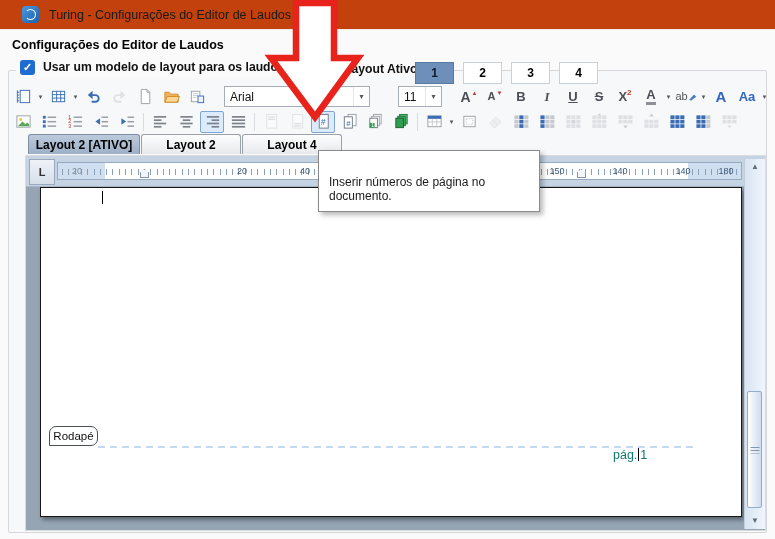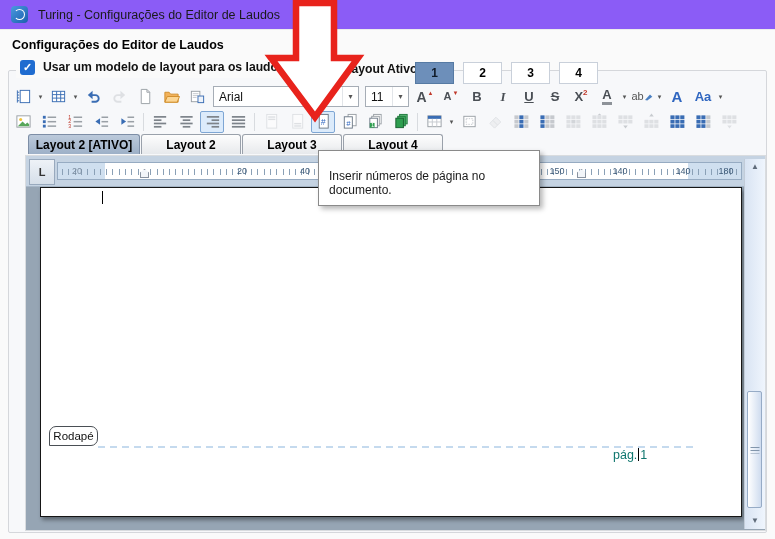--- a/index.html
+++ b/index.html
@@ -1,22 +1,22 @@
 <!DOCTYPE html>
 <html><head>
 <meta charset="utf-8">
 <style>
   html,body{margin:0;padding:0}
   body{width:775px;height:539px;position:relative;overflow:hidden;background:#fafafa;
        font-family:"Liberation Sans",sans-serif;color:#111;-webkit-font-smoothing:antialiased}
   .abs{position:absolute}
 
   
-  .titlebar{left:0;top:0;width:775px;height:30px;background:#8b5cf6;border-bottom:1px solid #ececec;
-            display:flex;align-items:center;padding-left:11px;box-sizing:border-box}
+  .titlebar{left:0;top:0;width:775px;height:30px;background:#c2410c;border-bottom:1px solid #ececec;
+            display:flex;align-items:center;padding-left:22px;box-sizing:border-box}
   .appicon{width:17px;height:17px;border-radius:4px;background:linear-gradient(135deg,#4a9ade,#1b5fae);
            position:relative;flex:0 0 auto}
   .appicon:before{content:"";position:absolute;left:3px;top:3px;width:9px;height:9px;border:1.6px solid #fff;
            border-radius:50%;border-left-color:transparent}
   .wtitle{margin-left:10px;font-size:12.5px;color:#1a1a1a}
 
   .sectiontitle{left:12px;top:38px;font-size:12.5px;font-weight:700;color:#000}
 
   
   .groupbox{left:8px;top:70px;width:757px;height:461px;border:1px solid #d5d7db;background:#f7f8fa;border-radius:2px}
@@ -43,21 +43,21 @@
   .tdrop{width:9px;font-size:7px;color:#555;text-align:center}
   .tsep{width:1px;height:18px;background:#d8dbdf;margin:0 3px}
   .tt{font-size:13px;font-weight:700;color:#4a4f55;line-height:1}
   .ta{font-weight:700;color:#4a4f55;font-size:14px;line-height:1}
   .ta.sm{font-size:11px}
   .tick{font-size:6px;color:#c0392b;margin-left:1px;margin-bottom:8px}
   .fc{border-bottom:3px solid #8d9298;line-height:1.05}
   .sup{color:#c0392b;font-size:8px;font-weight:700;position:relative;top:-4px}
   .ab{font-size:11px;color:#555;font-weight:400;line-height:1}
   .combo{height:21px;background:#fff;border:1px solid #a6adb6;display:flex;align-items:center;
-         box-sizing:border-box;margin:0 3px}
+         box-sizing:border-box;margin:0 14px}
   .combo .cval{flex:1;font-size:12px;padding-left:5px;color:#111;white-space:nowrap;overflow:hidden}
   .combo .carr{width:15px;text-align:center;font-size:8px;color:#555;border-left:1px solid #e2e5e9;line-height:19px}
   .combo.font{width:146px}
   .combo.size{width:44px}
 
   
   .tabs{left:28px;top:134px;display:flex;z-index:3}
   .tab{height:20px;line-height:20px;text-align:center;font-size:12px;font-weight:700;color:#000;
        border:1px solid #9aa1ab;border-bottom:none;border-radius:3px 3px 0 0;margin-right:1px;
        background:linear-gradient(#fdfdfd,#e7e9ec);box-sizing:border-box}
@@ -98,21 +98,21 @@
   .sarr.up{top:1px}.sarr.dn{bottom:1px}
   .sthumb{position:absolute;left:2px;right:3px;top:232px;height:115px;border:1px solid #96abc6;border-radius:2px;
           background:linear-gradient(90deg,#ffffff,#cfdcef)}
   .sgrip{position:absolute;left:50%;top:50%;width:9px;height:7px;transform:translate(-50%,-50%);
          background:repeating-linear-gradient(0deg,#8296ac 0 1px,transparent 1px 3px)}
 
   
   .tooltip{left:318px;top:150px;width:222px;background:#fff;border:1px solid #8a8a8a;z-index:60;
            box-shadow:3px 3px 5px rgba(0,0,0,.28);padding:6px 10px 8px;box-sizing:border-box}
   .tiptitle{font-size:12px;font-weight:700;color:#000}
-  .tipdesc{font-size:12px;color:#1a1a1a;margin-top:12px}
+  .tipdesc{font-size:12px;color:#1a1a1a;margin-top:18px}
 
   .arrowsvg{left:258px;top:0;z-index:50}
 </style>
 </head>
 <body>
 
 <div class="abs titlebar">
   <span class="appicon"></span>
   <span class="wtitle">Turing - Configurações do Editor de Laudos</span>
 </div>
@@ -499,21 +499,20 @@
           <rect x="11.9" y="11.9" width="4.4" height="3.9" fill="transparent"></rect>
           <path d="M9 16.5 l-2.4 -3.2 h4.8 z" fill="#c6c9ce"></path>
         </svg>
       </span>
     </span>
 </div>
 
 <div class="abs tabs">
   <div class="tab active" style="width:112px">Layout 2 [ATIVO]</div>
   <div class="tab" style="width:100px">Layout 2</div>
-  <div class="tab" style="width:100px">Layout 3</div>
   <div class="tab" style="width:100px">Layout 4</div>
 </div>
 
 <div class="abs editor">
   <div class="rulerzone"></div>
   <div class="lbox">L</div>
   <div class="ruler">
     <div class="rcenter"></div>
     <div class="rticks"></div>
     <span class="rnum gray" style="left:19px">20</span>

